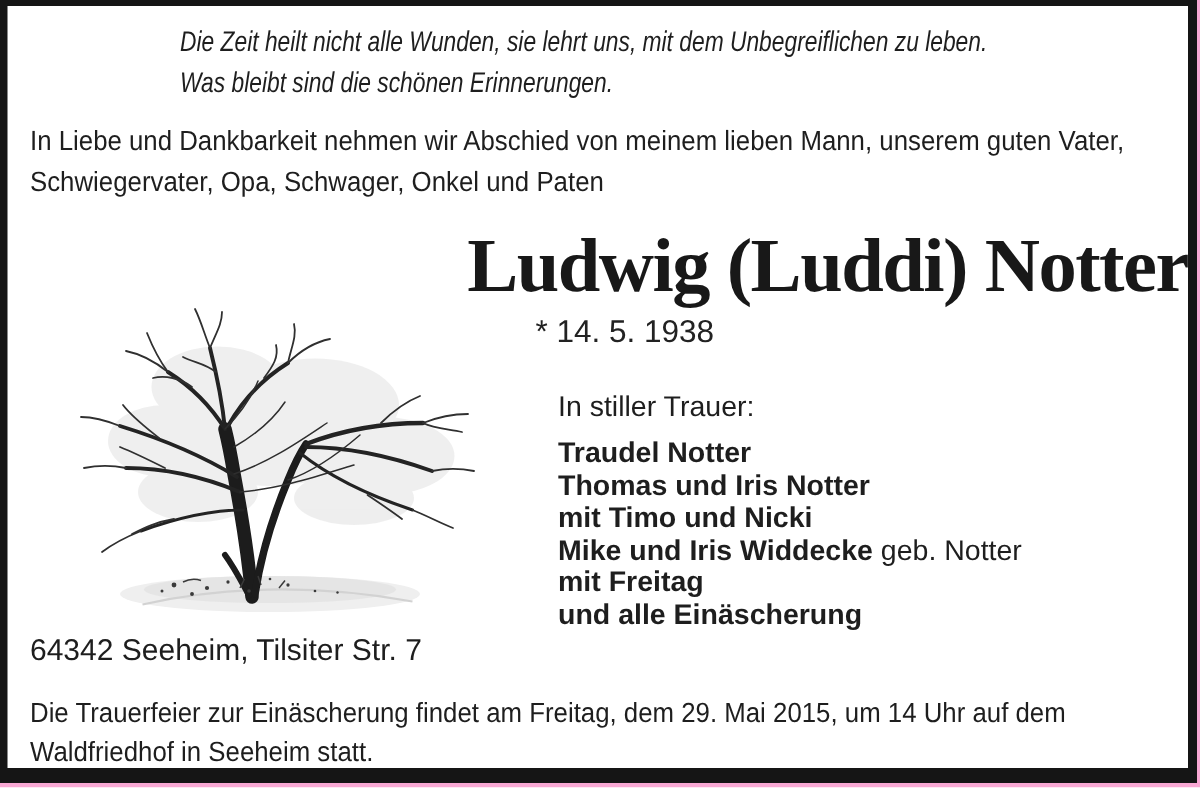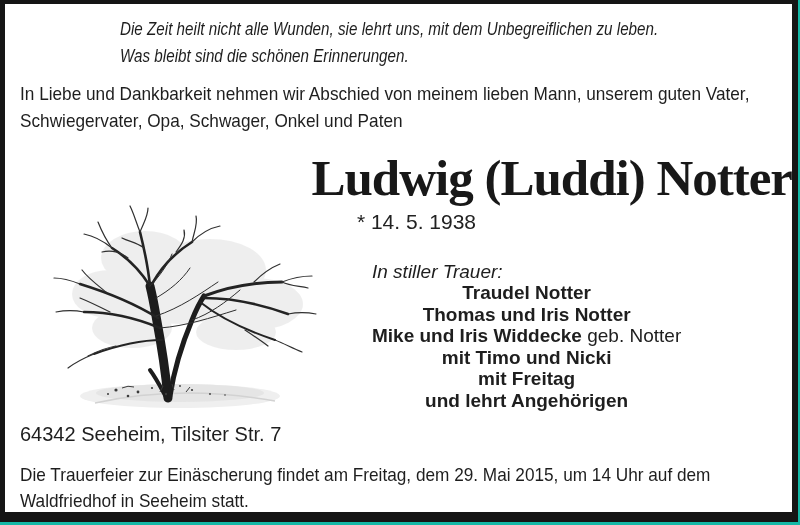--- a/index.html
+++ b/index.html
@@ -1,17 +1,17 @@
 <!DOCTYPE html>
 <html><head>
 <meta charset="utf-8">
 <style>
   html,body{margin:0;padding:0;background:#ffffff;}
   .page{
-    position:relative;width:800px;height:525px;background:#14b8a6;overflow:hidden;
+    position:relative;width:800px;height:525px;background:#f9a8d4;overflow:hidden;
     font-family:"Liberation Sans","DejaVu Sans",sans-serif;color:#1e1e1e;
   }
   .frame{
     position:absolute;left:0;top:0;right:2px;bottom:3px;
     border-style:solid;border-color:#151515;border-width:4px 6px 10px 5px;
     background:#ffffff;
   }
   .epigraph{
     position:absolute;left:115px;top:11px;
     font-size:19px;line-height:27px;font-style:italic;
@@ -29,22 +29,22 @@
     font-weight:700;font-size:51px;line-height:56px;letter-spacing:-1px;
     color:#181818;white-space:nowrap;
   }
   .dates{
     position:absolute;left:0;right:0;top:206px;
     display:flex;justify-content:center;padding-left:36px;
     font-size:21px;color:#222;
   }
   .tree{position:absolute;left:35px;top:194px;}
   .mourning{position:absolute;left:367px;top:257px;font-size:19px;}
-  .mlabel{line-height:21px;font-style:italic;}
-  .mline{font-weight:700;line-height:21.5px;white-space:nowrap;text-align:center;}
+  .mlabel{line-height:21px;margin-bottom:10px;}
+  .mline{font-weight:700;line-height:21.5px;white-space:nowrap;}
   .mr{font-weight:400;}
   .address{position:absolute;left:15px;top:419px;font-size:20px;}
   .funeral{
     position:absolute;left:15px;top:458px;
     font-size:18.5px;line-height:26px;
     transform:scaleX(0.93);transform-origin:0 0;white-space:nowrap;
   }
 </style>
 </head>
 <body>
@@ -152,24 +152,24 @@
           <path d="M146,194 l4,-5"></path>
         <path d="M82,190 q6,-3 12,-1"></path>
       </g>
     </svg>
 
     <div class="mourning">
       <div class="mlabel">In stiller Trauer:</div>
       <div class="mlist">
         <div class="mline"><span class="mb">Traudel Notter</span><span class="mr"></span></div>
         <div class="mline"><span class="mb">Thomas und Iris Notter</span><span class="mr"></span></div>
+        <div class="mline"><span class="mb">mit Timo und Nicki</span><span class="mr"></span></div>
         <div class="mline"><span class="mb">Mike und Iris Widdecke</span><span class="mr"> geb. Notter</span></div>
-        <div class="mline"><span class="mb">mit Timo und Nicki</span><span class="mr"></span></div>
         <div class="mline"><span class="mb">mit Freitag</span><span class="mr"></span></div>
-        <div class="mline"><span class="mb">und lehrt Angehörigen</span><span class="mr"></span></div>
+        <div class="mline"><span class="mb">und alle Einäscherung</span><span class="mr"></span></div>
       </div>
     </div>
 
     <div class="address">64342 Seeheim, Tilsiter Str. 7</div>
 
     <div class="funeral">
       <div>Die Trauerfeier zur Einäscherung findet am Freitag, dem 29. Mai 2015, um 14 Uhr auf dem</div>
       <div>Waldfriedhof in Seeheim statt.</div>
     </div>
 

